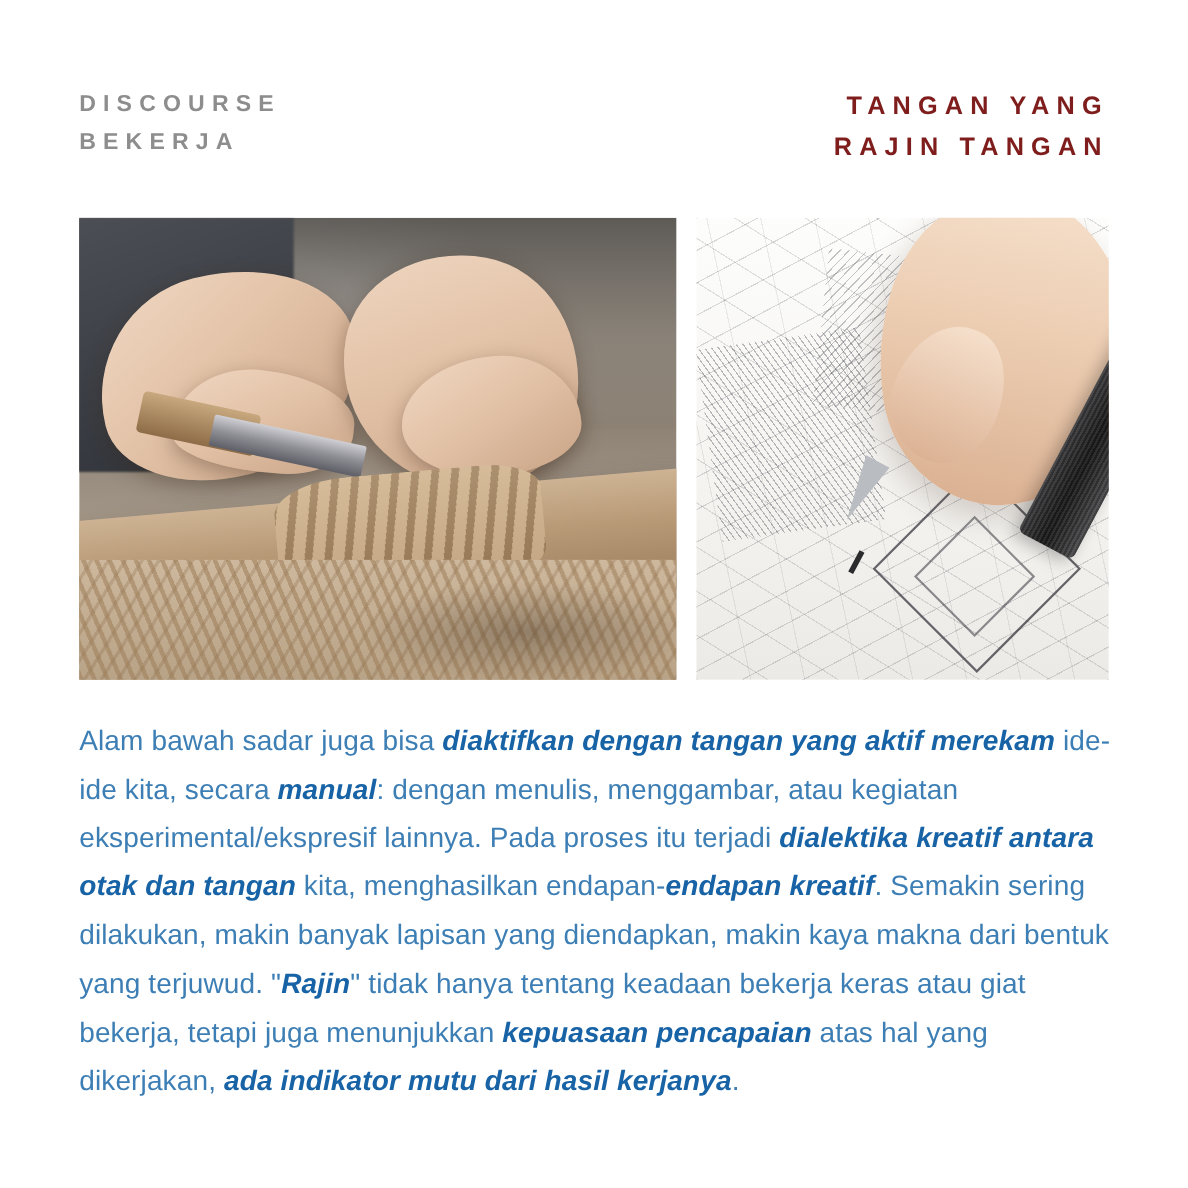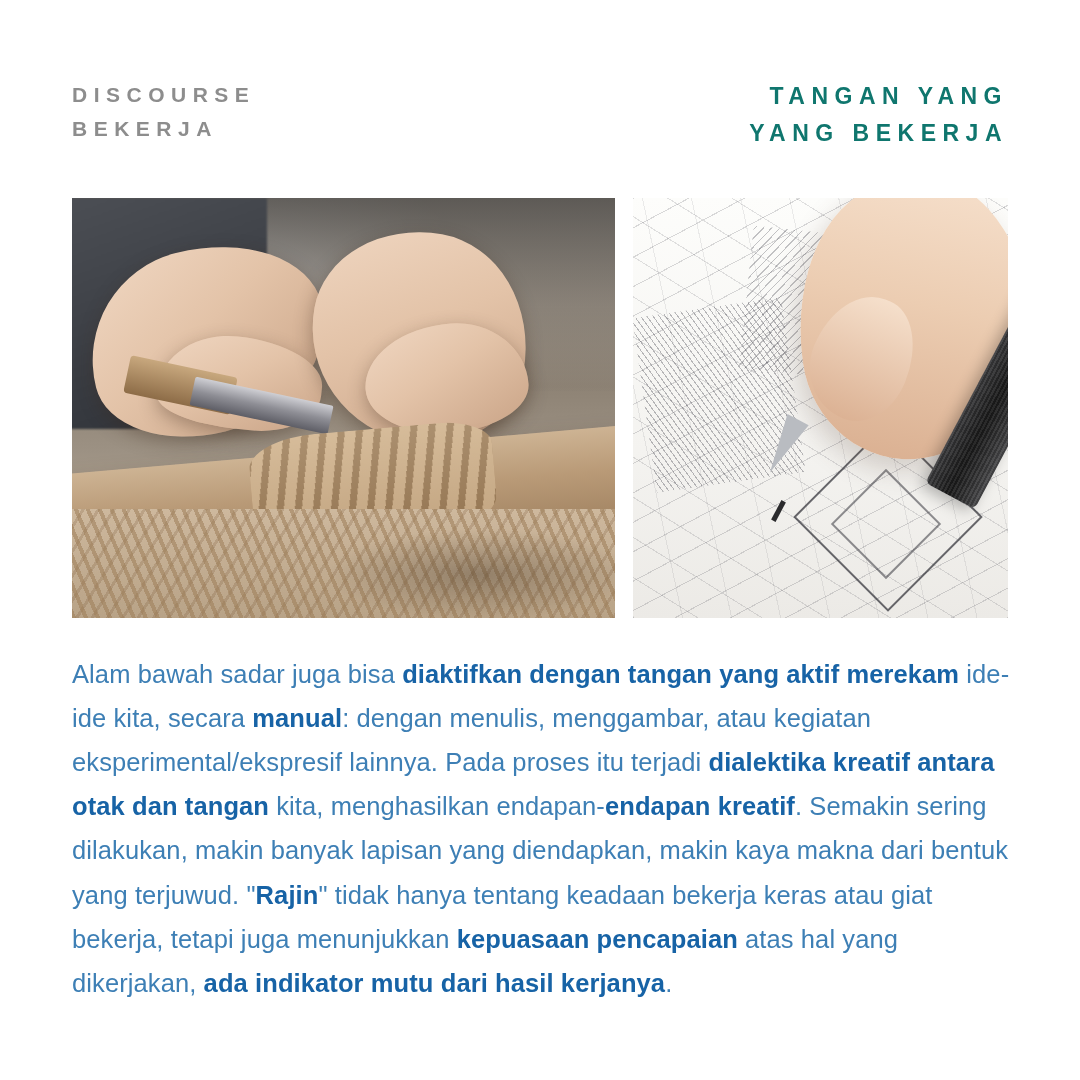--- a/index.html
+++ b/index.html
@@ -34,21 +34,21 @@
   .brand {
     color: #8d8d8d;
     font-size: 21px;
     font-weight: bold;
     letter-spacing: 6.5px;
     line-height: 1.62;
     text-align: left;
   }
   .brand div { white-space: nowrap; }
   .title {
-    color: #0f766e;
+    color: #7f1d1d;
     font-size: 23px;
     font-weight: bold;
     letter-spacing: 6.5px;
     line-height: 1.62;
     text-align: right;
   }
   .title div { white-space: nowrap; }
 
   
   .gallery {
@@ -265,35 +265,36 @@
     left: 72px;
     width: 940px;
     color: #3d7fb5;
     font-size: 25.5px;
     line-height: 1.73;
     letter-spacing: 0.1px;
   }
   .body-copy b {
     color: #1763a6;
     font-weight: bold;
+    font-style: italic;
   }
 </style>
 </head>
 <body>
 
 <div class="page">
 
   <div class="header">
     <div class="brand">
       <div>DISCOURSE</div>
       <div>BEKERJA</div>
     </div>
     <div class="title">
       <div>TANGAN YANG</div>
-      <div>YANG BEKERJA</div>
+      <div>RAJIN TANGAN</div>
     </div>
   </div>
 
   <div class="gallery">
 
     <div class="photo left">
       <div class="carve-bg"></div>
       <div class="carve-dark-top"></div>
       <div class="carve-shirt"></div>
       <div class="hand h1"></div>

